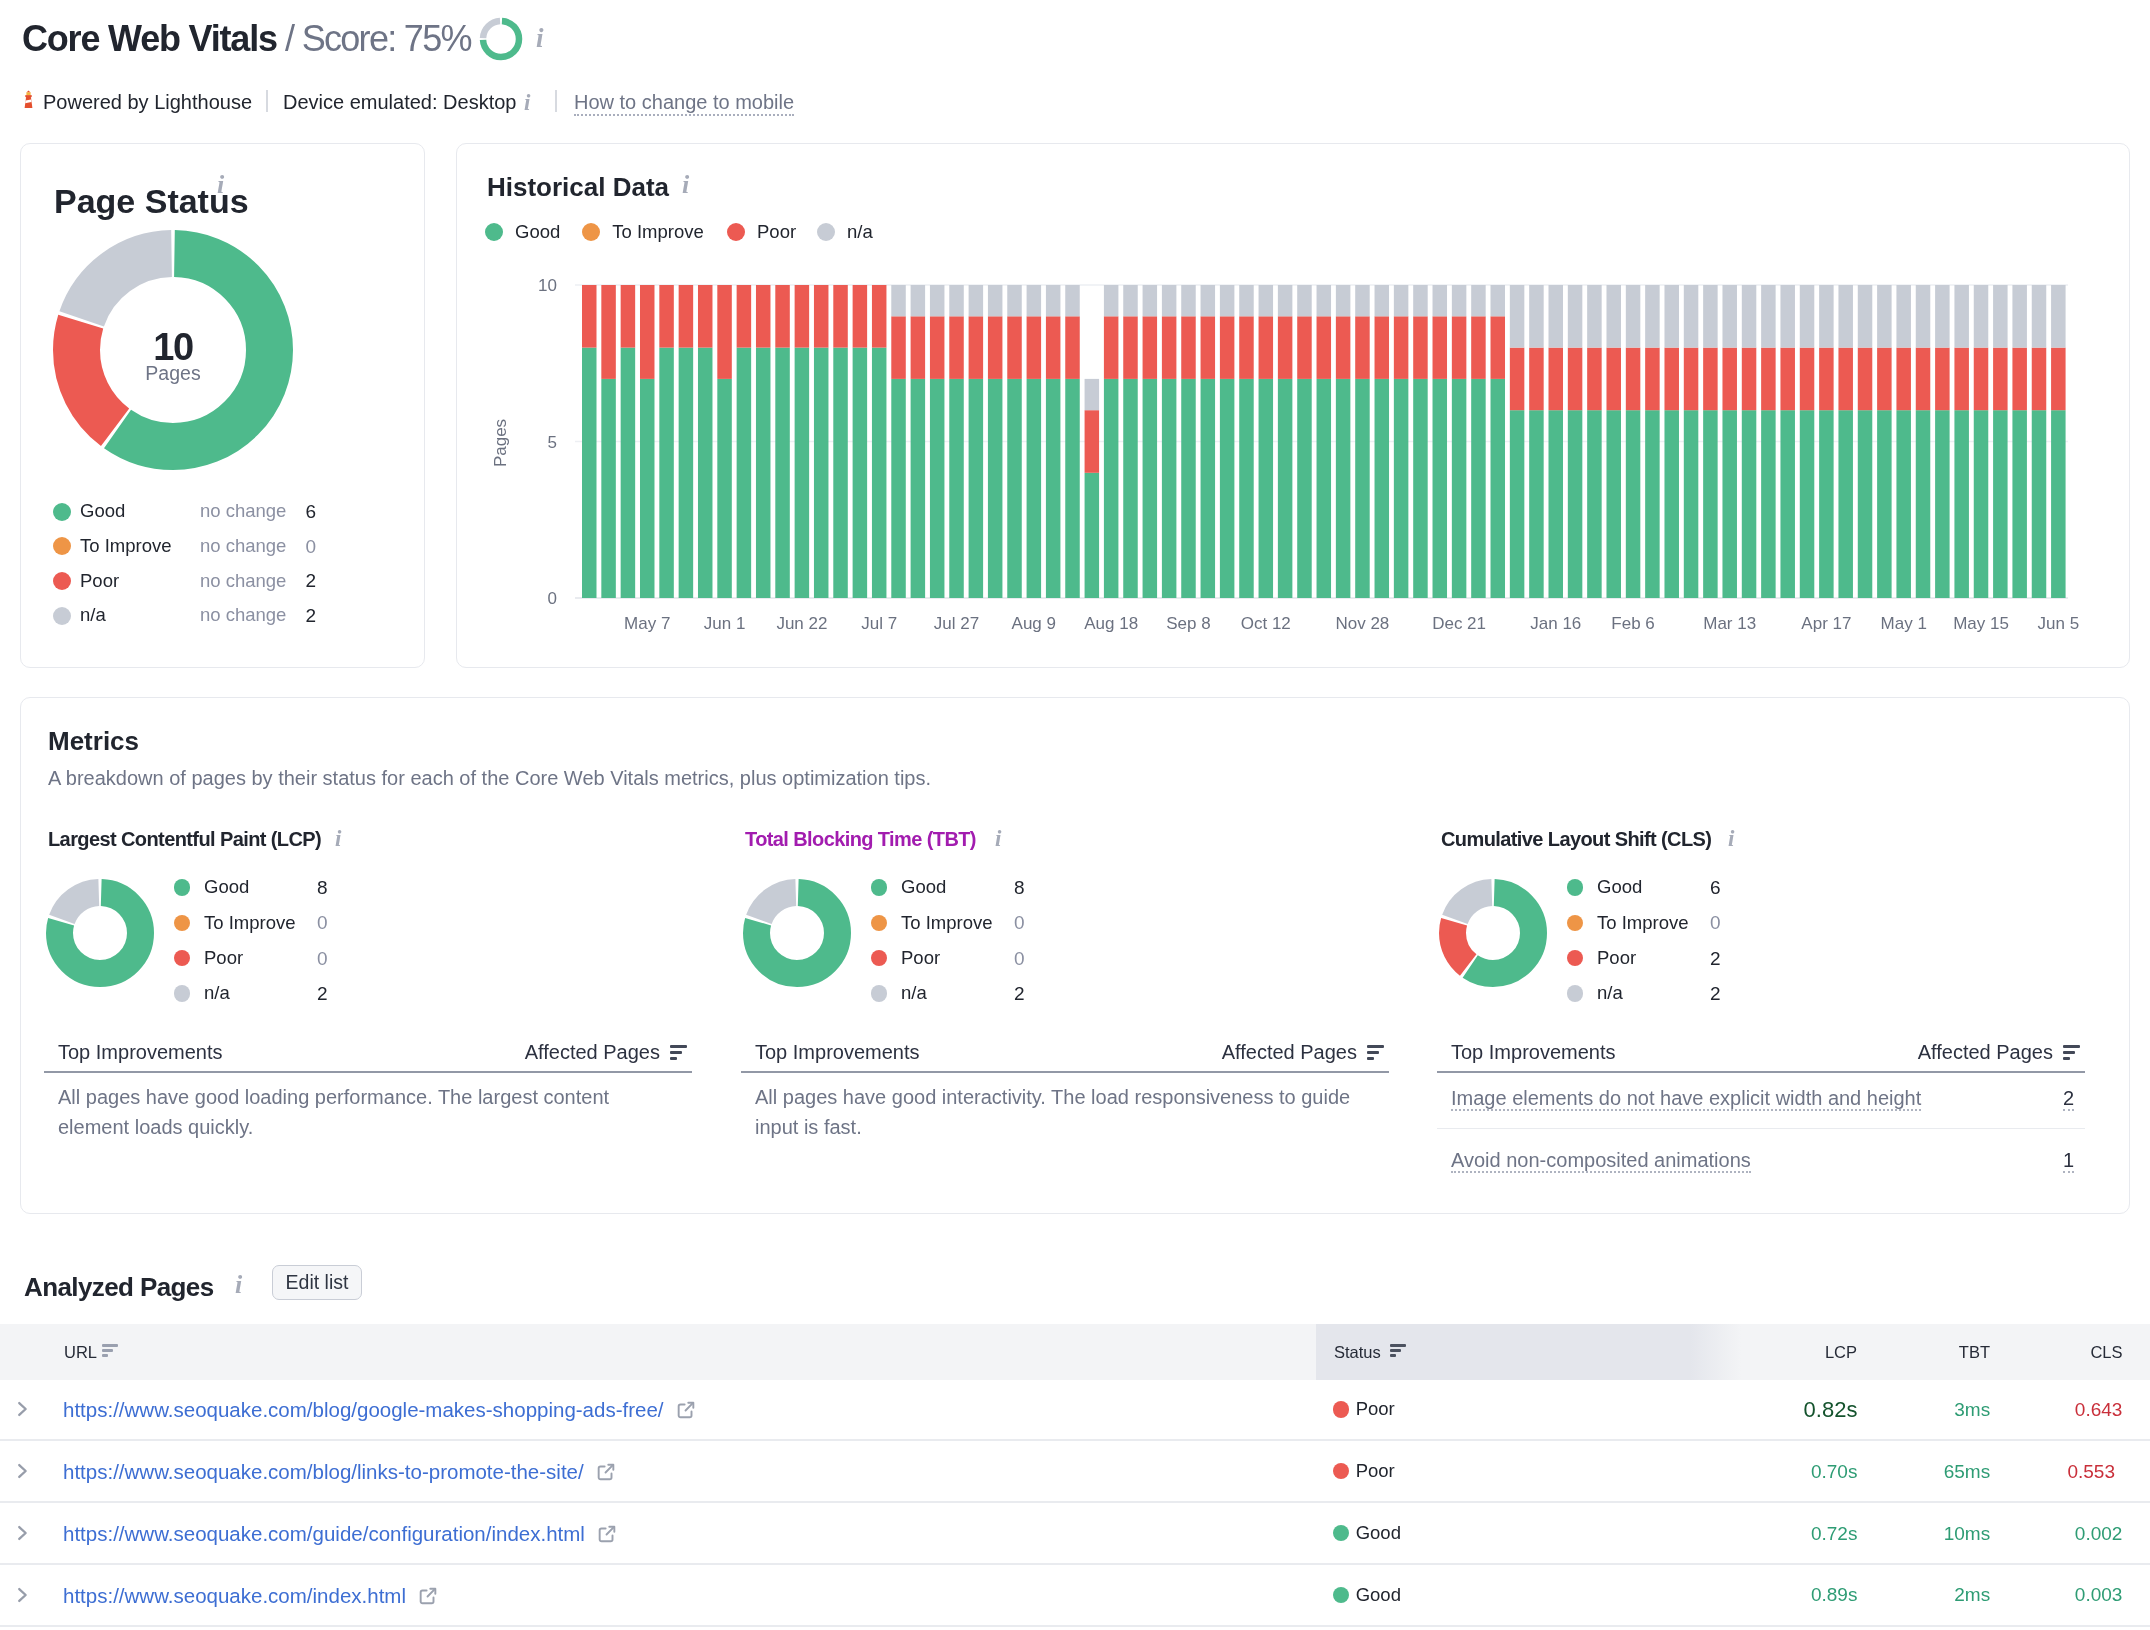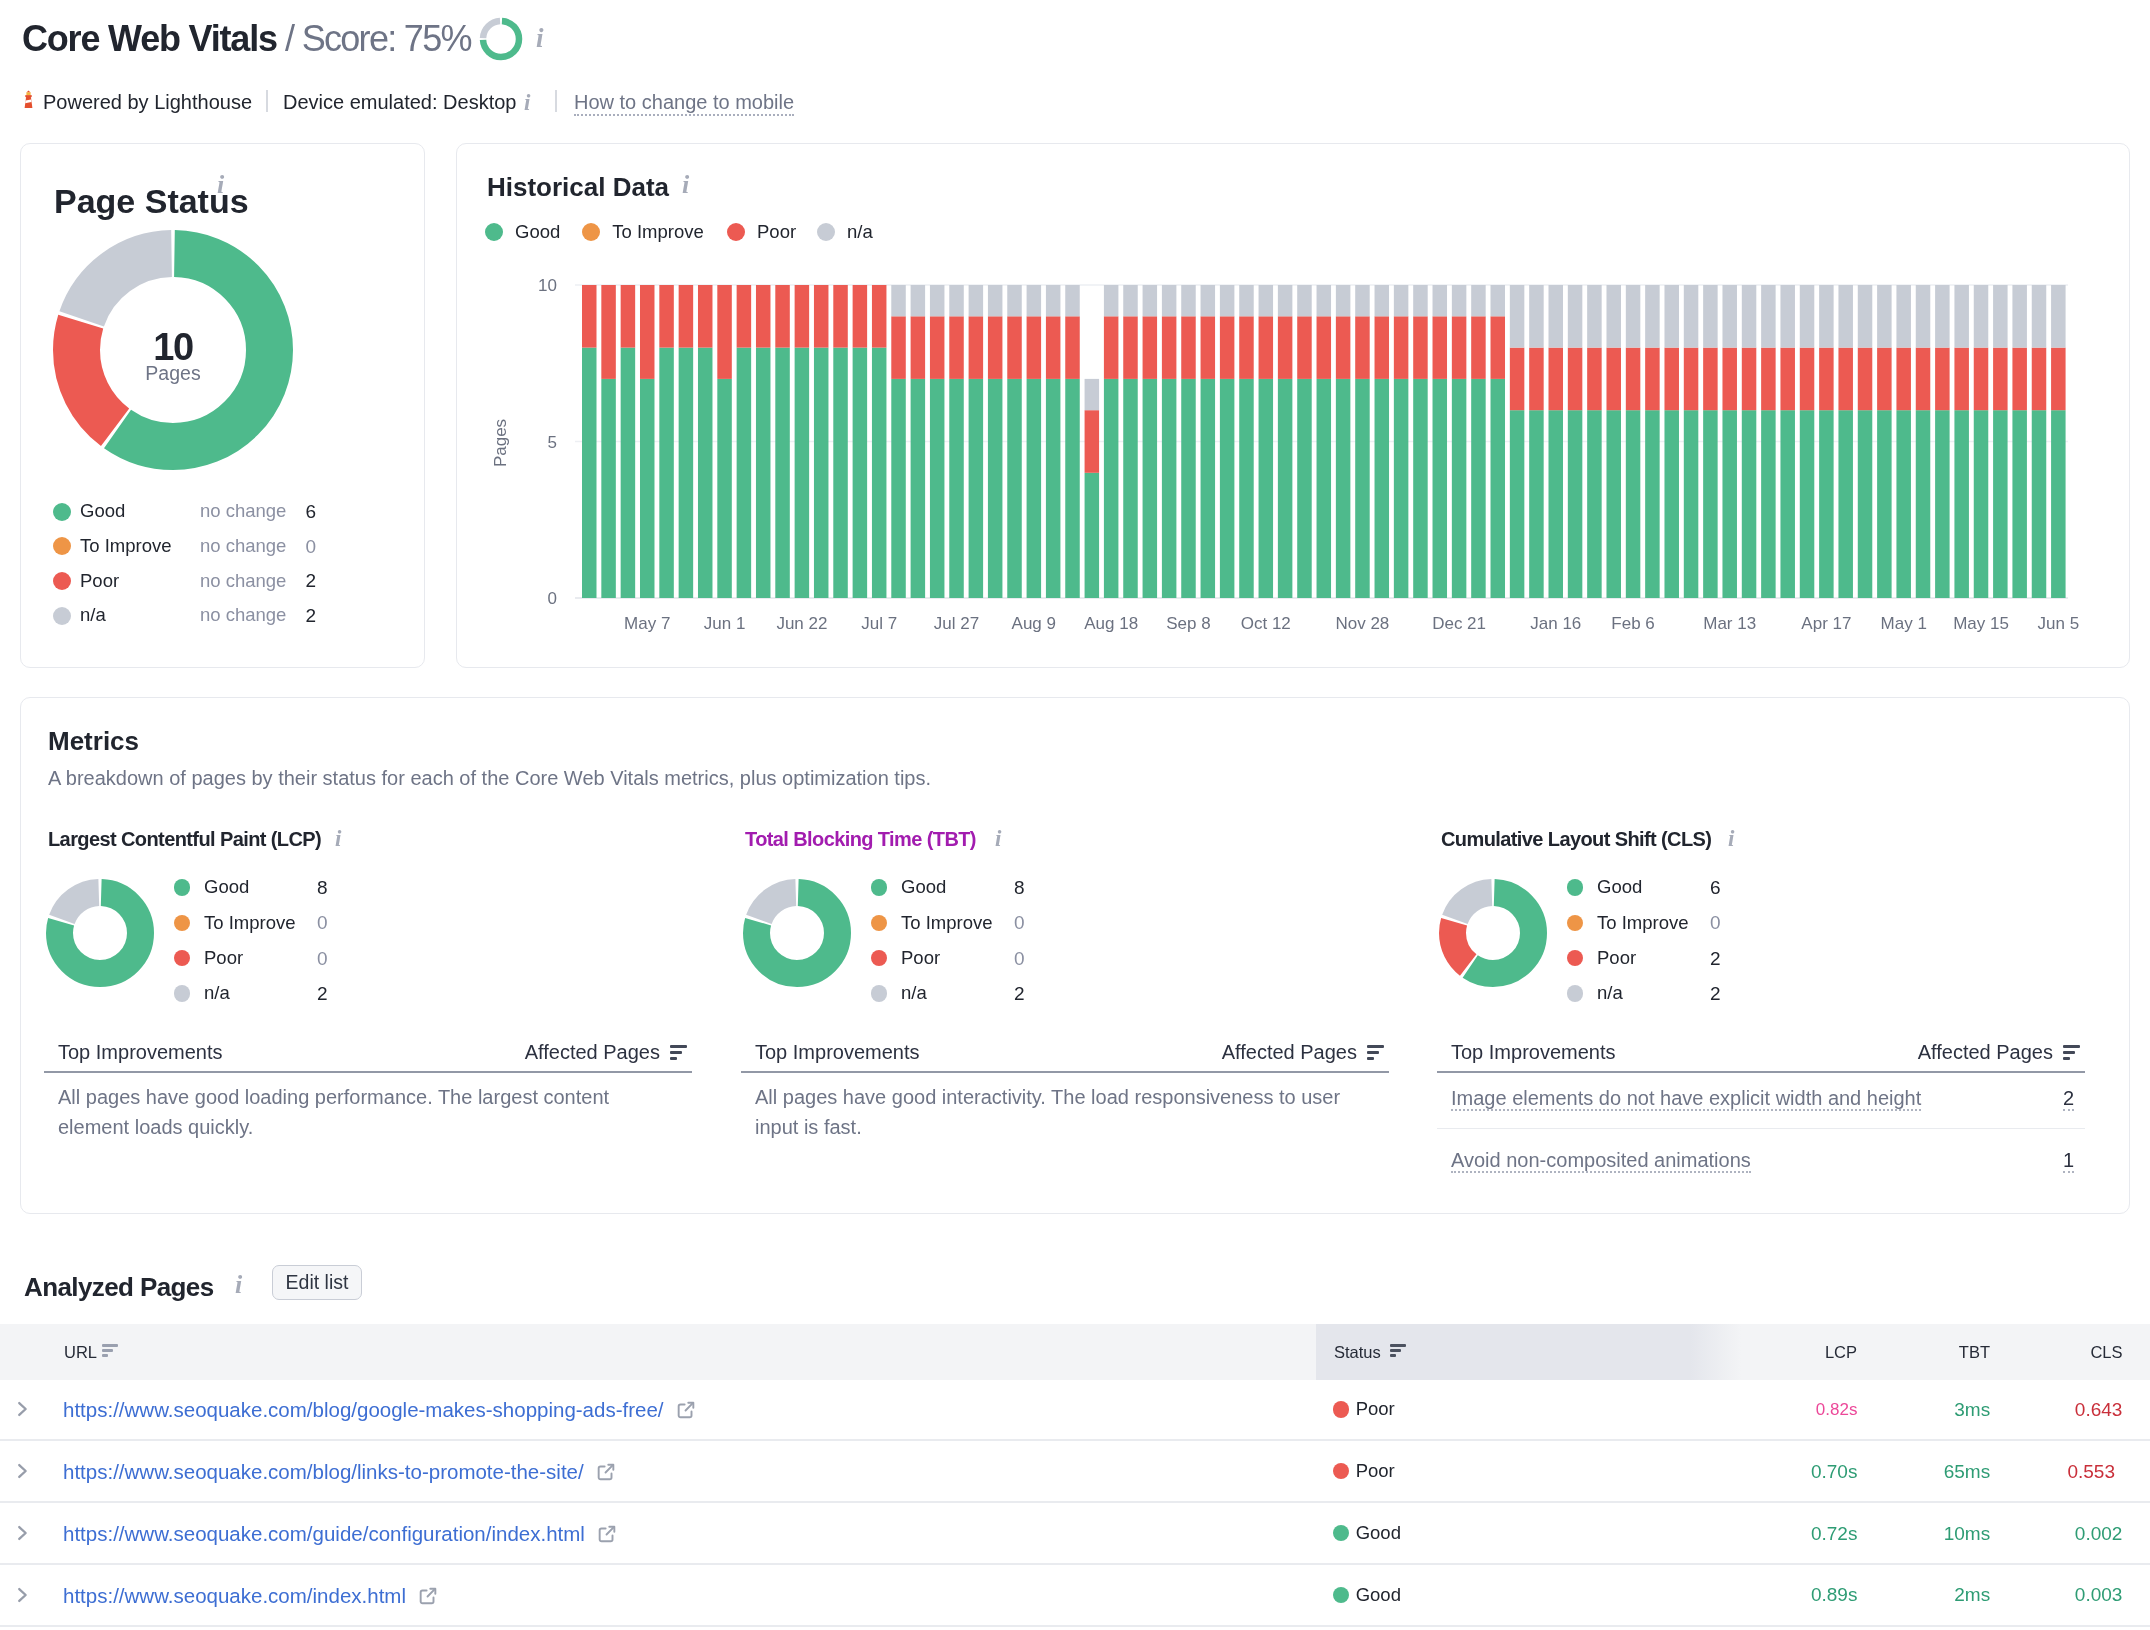--- a/index.html
+++ b/index.html
@@ -356,21 +356,21 @@
 <div style="position:absolute;left:901px;top:984.3px;font-size:18.5px;line-height:18.5px;color:#21252e;font-weight:400;white-space:nowrap;">n/a</div>
 <div style="position:absolute;left:1014px;top:983.9px;font-size:19px;line-height:19px;color:#21252e;font-weight:400;white-space:nowrap;">2</div>
 <div style="position:absolute;left:755px;top:1041.6px;font-size:20px;line-height:20px;color:#2c3140;font-weight:400;white-space:nowrap;">Top Improvements</div>
 <div style="position:absolute;right:793px;top:1041.6px;font-size:20px;line-height:20px;color:#2c3140;font-weight:400;white-space:nowrap;">Affected Pages</div>
 <div style="position:absolute;left:1367px;top:1044.5px;width:17px;height:15.4px">
     <div style="position:absolute;left:0;top:0.0px;width:17px;height:3px;background:#434958;border-radius:1px"></div>
     <div style="position:absolute;left:0;top:6.2px;width:12px;height:3px;background:#434958;border-radius:1px"></div>
     <div style="position:absolute;left:0;top:12.4px;width:7px;height:3px;background:#434958;border-radius:1px"></div>
   </div>
 <div class="abs" style="left:741px;top:1071px;width:648px;height:1.5px;background:#9298a6"></div>
-<div style="position:absolute;left:755px;top:1087.1px;font-size:20px;line-height:20px;color:#6e7486;font-weight:400;white-space:nowrap;">All pages have good interactivity. The load responsiveness to user</div>
+<div style="position:absolute;left:755px;top:1087.1px;font-size:20px;line-height:20px;color:#6e7486;font-weight:400;white-space:nowrap;">All pages have good interactivity. The load responsiveness to guide</div>
 <div style="position:absolute;left:755px;top:1117.1px;font-size:20px;line-height:20px;color:#6e7486;font-weight:400;white-space:nowrap;">input is fast.</div>
 <div style="position:absolute;left:1441px;top:829.1px;font-size:20px;line-height:20px;color:#21252e;font-weight:700;white-space:nowrap;letter-spacing:-0.6px;">Cumulative Layout Shift (CLS)</div>
 <span style="position:absolute;left:1728px;top:827px;font-family:'Liberation Serif',serif;font-style:italic;font-weight:700;font-size:23px;line-height:23px;color:#a6abb8">i</span>
 <svg class="abs" style="left:1439px;top:878.5px" width="108" height="108">
     <circle cx="54" cy="54" r="40.5" fill="none" stroke="#4eba8c" stroke-width="27" pathLength="100" stroke-dasharray="59.018 40.982" stroke-dashoffset="-0.491" transform="rotate(-90 54 54)"></circle>
     <circle cx="54" cy="54" r="40.5" fill="none" stroke="#ec5a52" stroke-width="27" pathLength="100" stroke-dasharray="19.018 80.982" stroke-dashoffset="-60.491" transform="rotate(-90 54 54)"></circle>
     <circle cx="54" cy="54" r="40.5" fill="none" stroke="#c7ccd5" stroke-width="27" pathLength="100" stroke-dasharray="19.018 80.982" stroke-dashoffset="-80.491" transform="rotate(-90 54 54)"></circle>
   </svg>
 <div style="position:absolute;left:1566.8px;top:879.4px;width:16.4px;height:16.4px;border-radius:50%;background:#4eba8c"></div>
 <div style="position:absolute;left:1597px;top:878.4px;font-size:18.5px;line-height:18.5px;color:#21252e;font-weight:400;white-space:nowrap;">Good</div>
@@ -421,21 +421,21 @@
 <div class="abs" style="left:11px;top:1398.2px"><svg width="22" height="22" viewBox="0 0 24 24" fill="none" stroke="#979daa" stroke-width="2.5" stroke-linecap="round" stroke-linejoin="round">
       <path d="M9 5.5l7 6.5-7 6.5"></path>
     </svg></div>
 <div style="position:absolute;left:63px;top:1399.1px;font-size:20.5px;line-height:20.5px;color:#3d6ed3;font-weight:400;white-space:nowrap;">https://www.seoquake.com/blog/google-makes-shopping-ads-free/<svg width="22" height="22" viewBox="0 0 24 24" fill="none" stroke="#9ba1ae" stroke-width="2.1" stroke-linecap="round" stroke-linejoin="round" style="vertical-align:-4px;margin-left:11px">
       <path d="M18 13.5V18a2 2 0 0 1-2 2H6a2 2 0 0 1-2-2V8a2 2 0 0 1 2-2h4.5"></path>
       <path d="M14.5 4h5.5v5.5"></path>
       <path d="M19.7 4.3L11.5 12.5"></path>
     </svg></div>
 <div style="position:absolute;left:1332.6px;top:1400.8px;width:16.8px;height:16.8px;border-radius:50%;background:#ec5a52"></div>
 <div style="position:absolute;left:1355.7px;top:1400.1px;font-size:18.5px;line-height:18.5px;color:#21252e;font-weight:400;white-space:nowrap;">Poor</div>
-<div style="position:absolute;right:292.5999999999999px;top:1399.7px;font-size:17px;line-height:19px;color:#ec4899;font-weight:400;white-space:nowrap;">0.82s</div>
+<div style="position:absolute;right:292.5999999999999px;top:1399.7px;font-size:22px;line-height:19px;color:#14532d;font-weight:400;white-space:nowrap;">0.82s</div>
 <div style="position:absolute;right:159.79999999999995px;top:1399.7px;font-size:19px;line-height:19px;color:#2e9c74;font-weight:400;white-space:nowrap;">3ms</div>
 <div style="position:absolute;right:27.59999999999991px;top:1399.7px;font-size:19px;line-height:19px;color:#c92f3a;font-weight:400;white-space:nowrap;">0.643</div>
 <div class="abs" style="left:0;top:1501px;width:2150px;height:1.5px;background:#e9ebef"></div>
 <div class="abs" style="left:11px;top:1460.1px"><svg width="22" height="22" viewBox="0 0 24 24" fill="none" stroke="#979daa" stroke-width="2.5" stroke-linecap="round" stroke-linejoin="round">
       <path d="M9 5.5l7 6.5-7 6.5"></path>
     </svg></div>
 <div style="position:absolute;left:63px;top:1461.0px;font-size:20.5px;line-height:20.5px;color:#3d6ed3;font-weight:400;white-space:nowrap;">https://www.seoquake.com/blog/links-to-promote-the-site/<svg width="22" height="22" viewBox="0 0 24 24" fill="none" stroke="#9ba1ae" stroke-width="2.1" stroke-linecap="round" stroke-linejoin="round" style="vertical-align:-4px;margin-left:11px">
       <path d="M18 13.5V18a2 2 0 0 1-2 2H6a2 2 0 0 1-2-2V8a2 2 0 0 1 2-2h4.5"></path>
       <path d="M14.5 4h5.5v5.5"></path>
       <path d="M19.7 4.3L11.5 12.5"></path>

